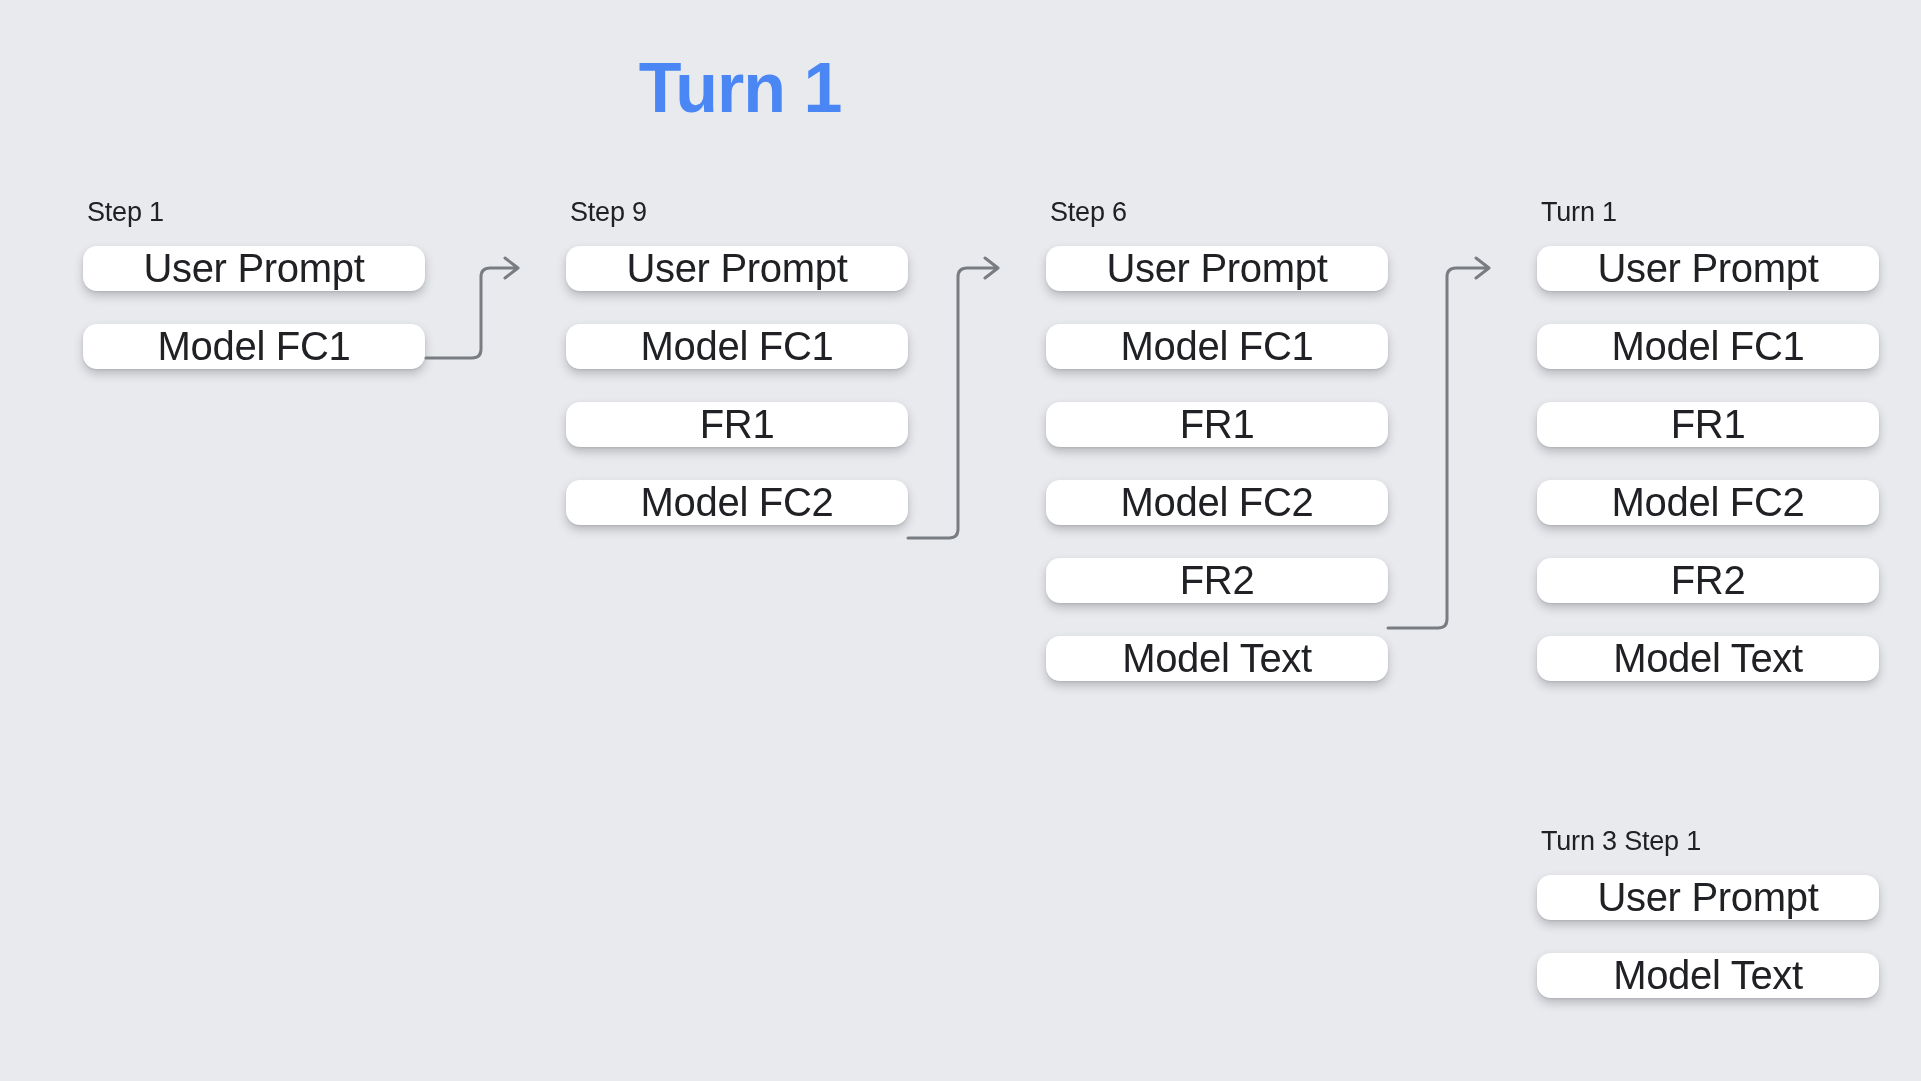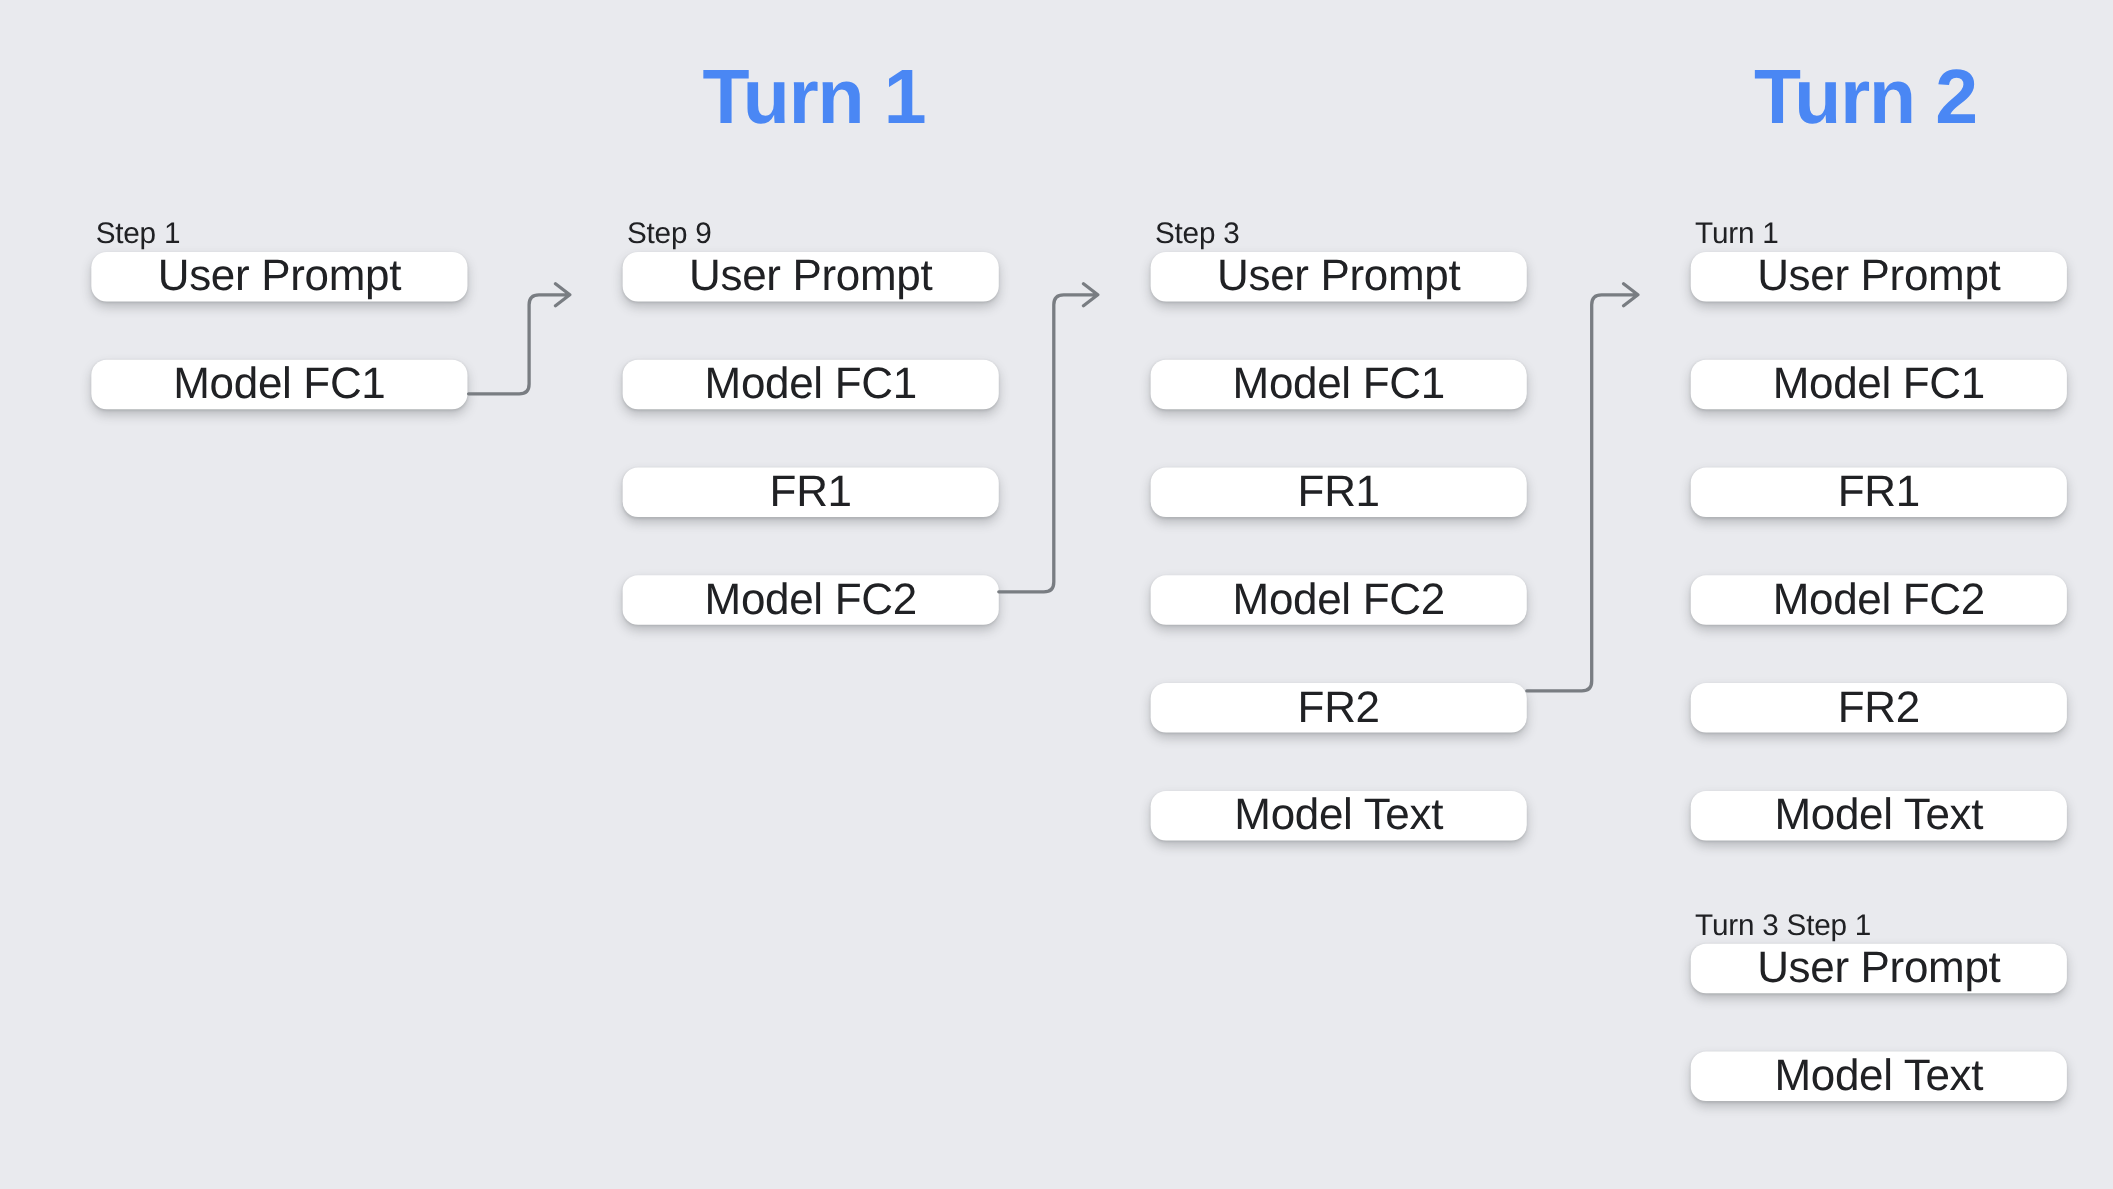--- a/index.html
+++ b/index.html
@@ -34,23 +34,23 @@
     top: -46px;
     left: 40px;
     font-size: 27px;
     line-height: 32px;
     letter-spacing: -0.2px;
     white-space: nowrap;
     margin-top: 13px;
   }
   .row {
     display: flex;
-    align-items: flex-start;
+    align-items: center;
     height: 78px;
-    margin-bottom: 20px;
+    margin-bottom: 0;
   }
   .bar {
     width: 18px;
     border-radius: 9px;
     margin-right: 18px;
     flex: 0 0 18px;
   }
   .box {
     flex: 1 1 auto;
     background: #ffffff;
@@ -71,21 +71,20 @@
     top: 0;
     pointer-events: none;
   }
 </style>
 </head>
 <body>
 
 <div class="canvas" style="background-color: rgb(233, 234, 238); padding-left: 32px;">
 
   <div class="title title-1" style="color: rgb(74, 135, 244);">Turn 1</div>
-  <div class="title title-2" style="color: rgb(74, 135, 244);">Turn 2</div>
 
   <div class="column" style="left:47px">
     <div class="col-label" style="color: rgb(32, 33, 36);">Step 1</div>
     <div class="row">
       <span class="bar" style="background-color: rgb(66, 133, 244);"></span>
       <div class="box">
         <span class="box-text" style="color: rgb(32, 33, 36);">User Prompt</span>
       </div>
     </div>
     <div class="row">
@@ -118,21 +117,21 @@
     </div>
     <div class="row">
       <span class="bar" style="background-color: rgb(249, 171, 0);"></span>
       <div class="box">
         <span class="box-text" style="color: rgb(32, 33, 36);">Model FC2</span>
       </div>
     </div>
   </div>
 
   <div class="column" style="left:1010px">
-    <div class="col-label" style="color: rgb(32, 33, 36);">Step 3</div>
+    <div class="col-label" style="color: rgb(32, 33, 36);">Step 6</div>
     <div class="row">
       <span class="bar" style="background-color: rgb(66, 133, 244);"></span>
       <div class="box">
         <span class="box-text" style="color: rgb(32, 33, 36);">User Prompt</span>
       </div>
     </div>
     <div class="row">
       <span class="bar" style="background-color: rgb(249, 171, 0);"></span>
       <div class="box">
         <span class="box-text" style="color: rgb(32, 33, 36);">Model FC1</span>

